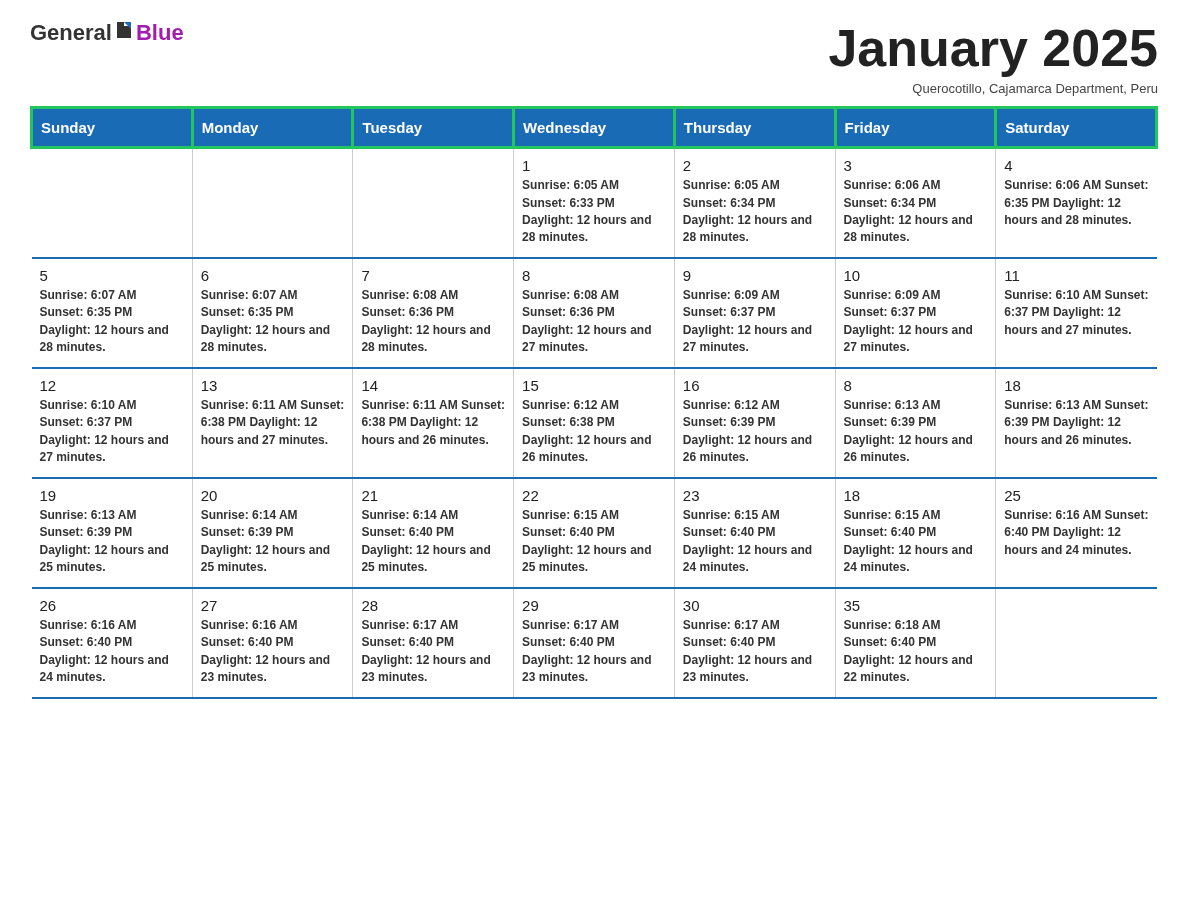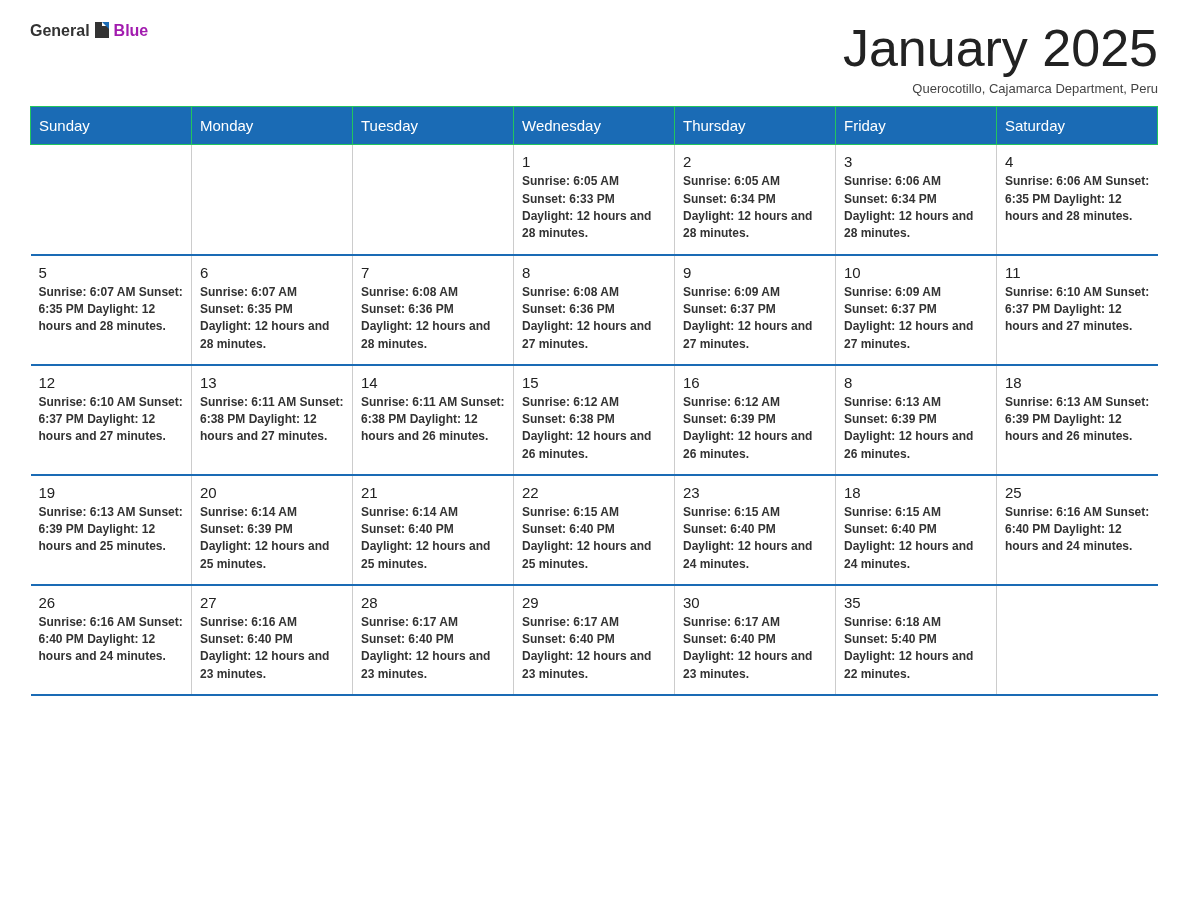--- a/index.html
+++ b/index.html
@@ -11,59 +11,59 @@
       min-height: 918px;
     }
     .header {
       display: flex;
       justify-content: space-between;
       align-items: flex-start;
       margin-bottom: 10px;
     }
     .logo {
       display: flex;
-      align-items: flex-end;
-      font-size: 16px;
+      align-items: flex-start;
+      font-size: 22px;
       font-weight: bold;
       color: #333;
     }
     .logo-general { color: #333; }
     .logo-blue { color: #a21caf; }
     .logo-icon {
       display: inline-flex;
       align-items: flex-end;
       margin-bottom: -2px;
     }
     .title-block {
       text-align: right;
     }
     .month-title {
       font-size: 52px;
-      font-weight: normal;
+      font-weight: bold;
       color: #222;
       line-height: 1.1;
     }
     .location {
       font-size: 13px;
       color: #444;
       margin-top: 4px;
     }
     table {
       width: 100%;
       border-collapse: collapse;
       margin-top: 8px;
     }
     thead tr th {
       background-color: #1a6bb5;
       color: #fff;
       padding: 10px 8px;
       font-size: 15px;
-      font-weight: normal;
+      font-weight: bold;
       text-align: left;
-      border: 1px solid #22c55e;
+      border: 3px solid #22c55e;
     }
     tbody tr {
       border-bottom: 2px solid #1a6bb5;
     }
     tbody tr td {
       padding: 8px 8px 10px 8px;
       vertical-align: top;
       font-size: 12.5px;
       color: #333;
       border-right: 1px solid #ccc;
@@ -341,20 +341,20 @@
         <td>
           <span class="day-number">30</span>
           <div class="day-info">Sunrise: 6:17 AM
 Sunset: 6:40 PM
 Daylight: 12 hours
 and 23 minutes.</div>
         </td>
         <td>
           <span class="day-number">35</span>
           <div class="day-info">Sunrise: 6:18 AM
-Sunset: 5:40 PM
+Sunset: 6:40 PM
 Daylight: 12 hours
 and 22 minutes.</div>
         </td>
         <td class="empty-cell"></td>
       </tr>
     </tbody>
 </table>
 
 </body></html>

